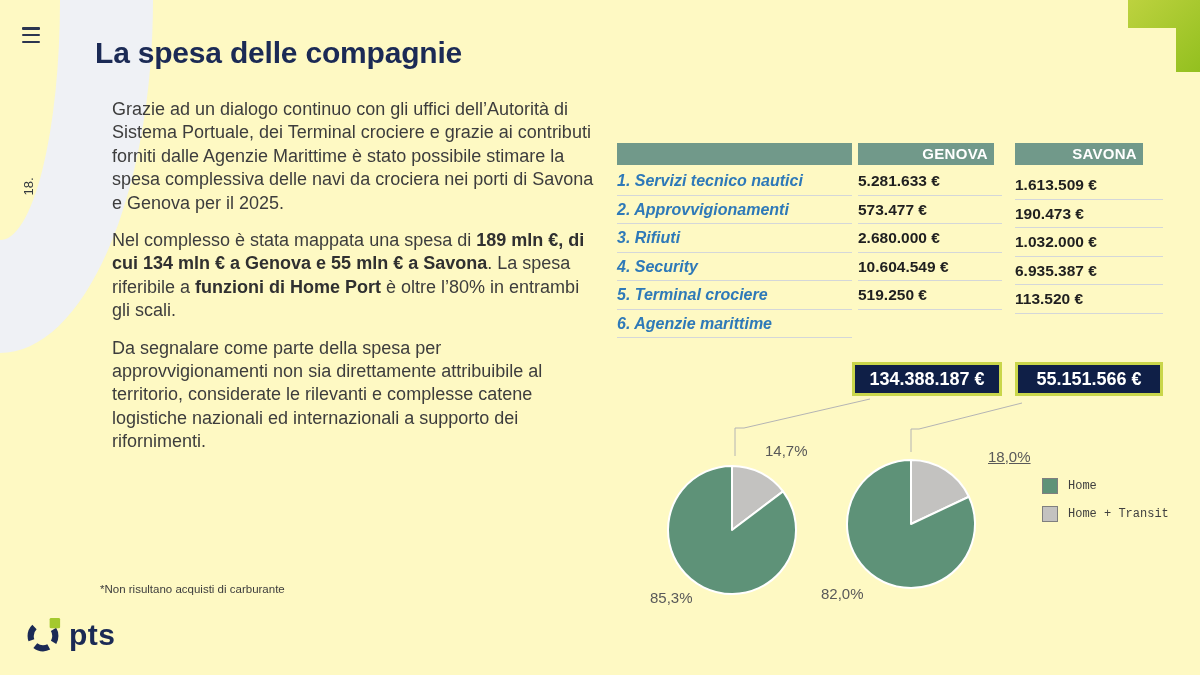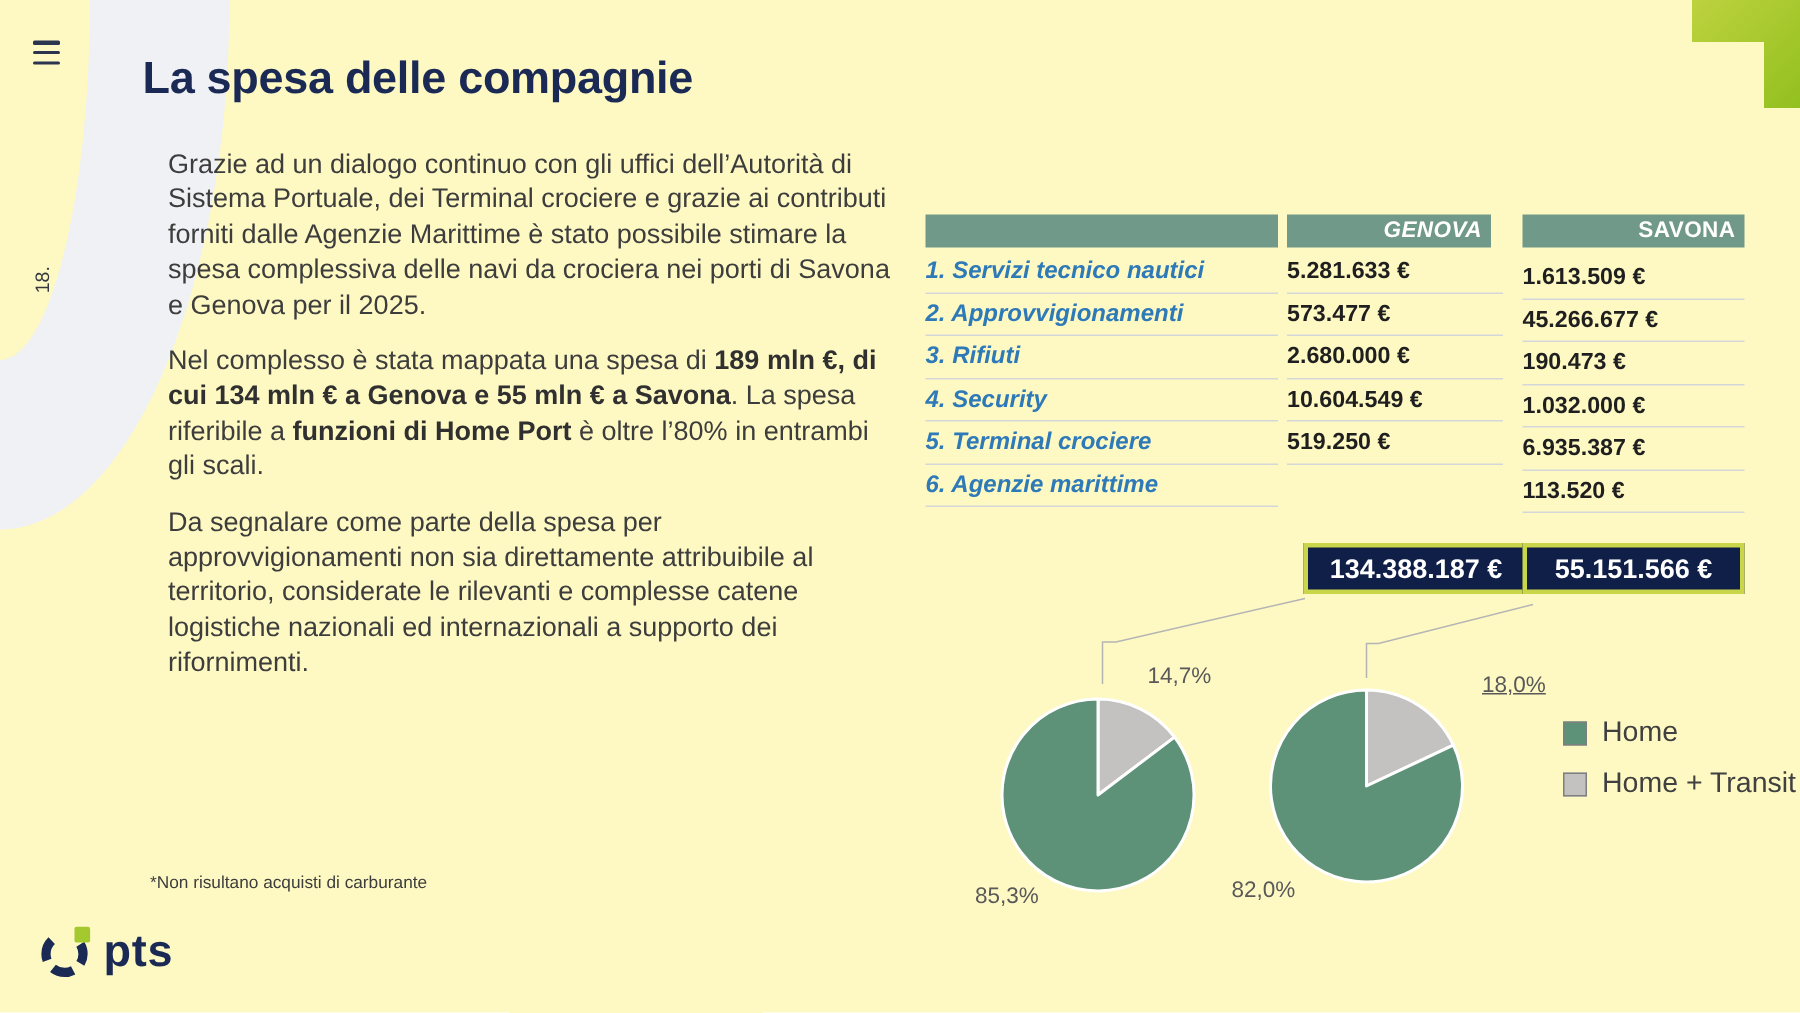--- a/index.html
+++ b/index.html
@@ -34,21 +34,21 @@
   .col-values .cell{text-align:left;color:#1f1f1f;font-weight:700;font-size:15.5px;padding-right:2px;}
   .total-box{position:absolute;top:362px;height:34px;background:#0f1f47;border:3px solid #c9d64a;
     color:#ffffff;font-weight:700;font-size:18px;text-align:center;line-height:28px;}
   
   .leader-lines{position:absolute;left:0;top:0;pointer-events:none;}
   .pie{position:absolute;}
   .pct-label{position:absolute;font-size:15px;color:#595959;white-space:nowrap;}
   .legend{position:absolute;left:1042px;top:478px;display:flex;flex-direction:column;gap:12px;}
   .legend-item{display:flex;align-items:center;gap:10px;}
   .legend-swatch{width:16px;height:16px;border:1.5px solid #7f7f7f;}
-  .legend-label{font-size:19px;color:#404040;}
+  .legend-label{font-size:12px;color:#404040;font-family:Liberation Mono, monospace;}
 </style>
 </head>
 <body>
 
 <div class="stage">
 
   <svg class="swoosh" width="420" height="420">
     <path d="M 153 0 A 153 353 0 0 1 0 353 L 0 240 A 60 240 0 0 0 60 0 Z" fill="#eff1f5"></path>
   </svg>
 
@@ -74,52 +74,51 @@
 
   <div class="paragraphs" id="paragraphs">
       <p><span>Grazie ad un dialogo continuo con gli uffici dell’Autorità di Sistema Portuale, dei Terminal crociere e grazie ai contributi forniti dalle Agenzie Marittime è stato possibile stimare la spesa complessiva delle navi da crociera nei porti di Savona e Genova per il 2025.</span></p>
       <p><span>Nel complesso è stata mappata una spesa di </span><b>189 mln €, di cui 134 mln € a Genova e 55 mln € a Savona</b><span>. La spesa riferibile a </span><b>funzioni di Home Port</b><span> è oltre l’80% in entrambi gli scali.</span></p>
       <p><span>Da segnalare come parte della spesa per approvvigionamenti non sia direttamente attribuibile al territorio, considerate le rilevanti e complesse catene logistiche nazionali ed internazionali a supporto dei rifornimenti.</span></p>
     </div>
 
   <div class="footnote">*Non risultano acquisti di carburante</div>
 
   <div class="hdr-bar" style="left:617px;top:143px;width:235px;"></div>
-  <div class="hdr-bar" style="left:858px;top:143px;width:136px;font-style:italic;">
+  <div class="hdr-bar" style="left:858px;top:143px;width:136px;">
     <span>GENOVA</span>
   </div>
-  <div class="hdr-bar" style="left:1015px;top:143px;width:148px;">
+  <div class="hdr-bar" style="left:1015px;top:143px;width:128px;">
     <span>SAVONA</span>
   </div>
 
   <div class="col col-labels" id="col-labels" style="left:617px;width:235px;">
       <div class="cell">1. Servizi tecnico nautici</div>
       <div class="cell">2. Approvvigionamenti</div>
       <div class="cell">3. Rifiuti</div>
       <div class="cell">4. Security</div>
       <div class="cell">5. Terminal crociere</div>
       <div class="cell">6. Agenzie marittime</div>
     </div>
   <div class="col col-values" id="col-genova" style="left:858px;width:144px;">
       <div class="cell">5.281.633 €</div>
       <div class="cell">573.477 €</div>
       <div class="cell">2.680.000 €</div>
       <div class="cell">10.604.549 €</div>
       <div class="cell">519.250 €</div>
     </div>
   <div class="col col-values" id="col-savona" style="left:1015px;width:148px;top:171px;">
       <div class="cell">1.613.509 €</div>
-      <div class="cell">45.266.677 €</div>
       <div class="cell">190.473 €</div>
       <div class="cell">1.032.000 €</div>
       <div class="cell">6.935.387 €</div>
       <div class="cell">113.520 €</div>
     </div>
 
-  <div class="total-box" style="left:852px;width:150px;margin-left:17px;">134.388.187 €</div>
+  <div class="total-box" style="left:852px;width:150px;">134.388.187 €</div>
   <div class="total-box" style="left:1015px;width:148px;">55.151.566 €</div>
 
   <svg class="leader-lines" width="1200" height="675">
     <polyline points="870,399 744,428 735,428 735,456" fill="none" stroke="#b4b4b4" stroke-width="1"></polyline>
     <polyline points="1022,403 919,429 911,429 911,452" fill="none" stroke="#b4b4b4" stroke-width="1"></polyline>
   </svg>
 
   <svg class="pie" id="pie-0" style="left:665px;top:463px;" width="134" height="134" viewBox="0 0 134 134">
       <path d="M 67 67 L 67.00 3.00 A 64 64 0 0 1 118.06 28.41 Z" fill="#c3c2c0" stroke="#ffffff" stroke-width="2" stroke-linejoin="round"></path>
       <path d="M 67 67 L 118.06 28.41 A 64 64 0 1 1 67.00 3.00 Z" fill="#5e9278" stroke="#ffffff" stroke-width="2" stroke-linejoin="round"></path>

